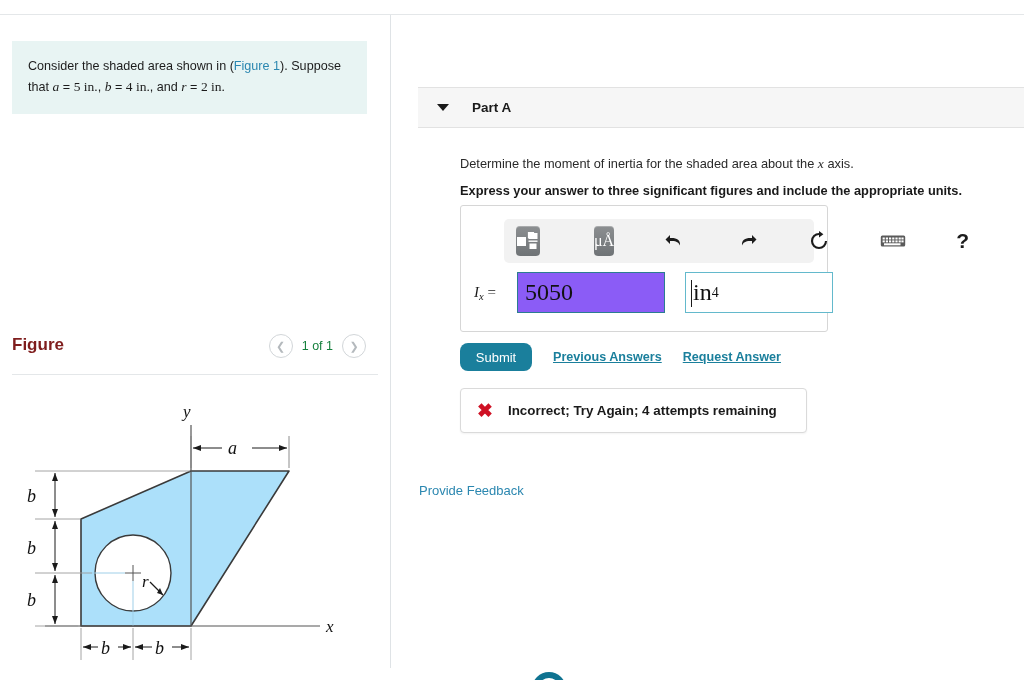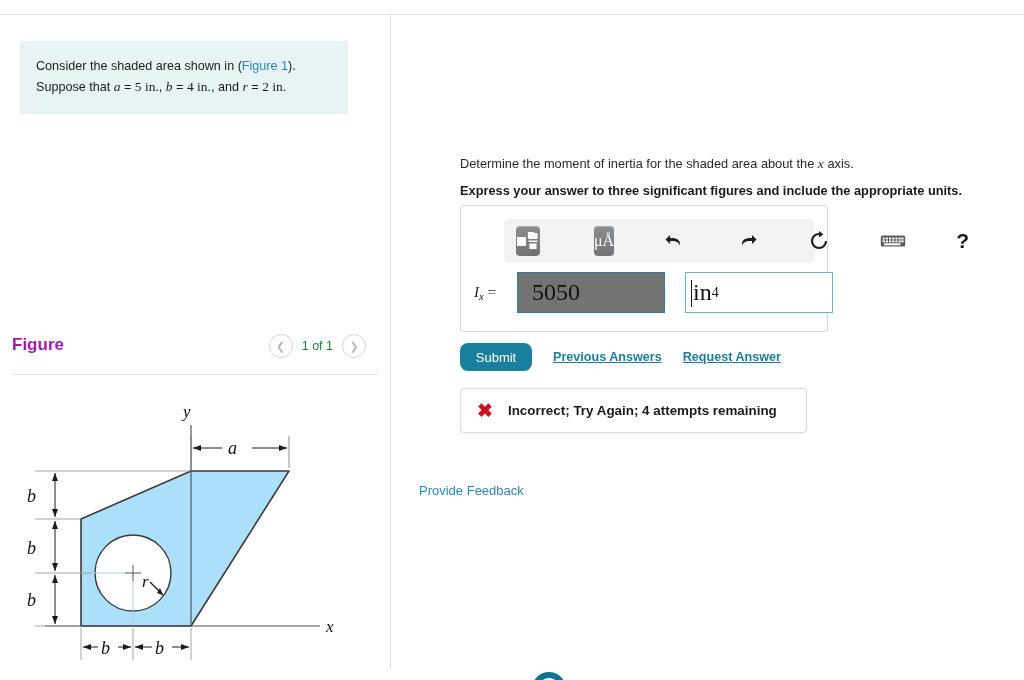--- a/index.html
+++ b/index.html
@@ -19,36 +19,36 @@
   }
   .col-divider {
     position:absolute; left:390px; top:15px; width:1px; height:653px;
     background:#dfe3e6;
   }
 
   
   .left-pane { position:absolute; left:0; top:15px; width:390px; height:653px; }
 
   .problem-statement {
-    position:absolute; left:20px; top:26px; width:328px;
+    position:absolute; left:12px; top:26px; width:355px;
     background:#e8f4f3;
     padding:15px 16px 16px 16px;
     font-size:12.6px; line-height:1.62; color:#1c1c1c;
   }
   .problem-statement .lnk { color:#2b87b0; text-decoration:none; }
   .mathvar { font-family:"Liberation Serif", serif; font-style:italic; font-size:13.5px; }
   .mathnum { font-family:"Liberation Serif", serif; font-size:13.5px; }
   .mathunit { font-family:"Liberation Serif", serif; font-style:normal; font-size:13.5px; }
 
   .figure-header {
     position:absolute; left:12px; top:315px; width:366px; height:48px;
   }
   .figure-title {
     position:absolute; left:0; top:5px;
-    font-size:17px; font-weight:bold; color:#a21caf;
+    font-size:17px; font-weight:bold; color:#7f1d1d;
   }
   .fig-nav { position:absolute; right:12px; top:4px; display:flex; align-items:center; gap:9px; }
   .nav-circle {
     width:24px; height:24px; border-radius:50%;
     border:1px solid #d2d6d9; background:#fff;
     display:flex; align-items:center; justify-content:center;
     color:#b4b9bd; font-size:11px; line-height:1;
   }
   .fig-count { font-size:12.5px; color:#15803d; }
   .figure-rule {
@@ -109,23 +109,23 @@
   .tb-plain.help { font-size:21px; font-weight:bold; }
 
   .answer-row { position:absolute; left:13px; top:66px; display:flex; align-items:center; }
   .ix-label {
     font-family:"Liberation Serif", serif; font-size:15px;
     color:#1a1a1a; width:36px; text-align:left; margin-right:7px;
   }
   .ix-label .sub { font-size:10.5px; vertical-align:-3px; font-style:italic; }
   .ans-input {
     width:148px; height:41px;
-    border:1px solid #2b7d91; background:#737373;
+    border:1px solid #2b7d91; background:#8b5cf6;
     font-family:"Liberation Serif", serif; font-size:24px;
-    color:#111; padding:0 14px; outline:none;
+    color:#111; padding:0 7px; outline:none;
     line-height:41px;
   }
   .unit-input {
     width:148px; height:41px; margin-left:20px;
     border:1px solid #63b9cc; background:#fff;
     font-family:"Liberation Serif", serif; font-size:24px;
     color:#111; padding:0 7px; outline:none;
     display:flex; align-items:center;
     position:relative;
   }
@@ -269,20 +269,24 @@
         <rect x="98" y="247" width="20" height="20" fill="#fff"></rect>
         <rect x="152" y="247" width="20" height="20" fill="#fff"></rect>
         <text x="101" y="264" font-family="Liberation Serif, serif" font-style="italic" font-size="18" fill="#111">b</text>
         <text x="155" y="264" font-family="Liberation Serif, serif" font-style="italic" font-size="18" fill="#111">b</text>
       </svg>
     </div>
   </div>
 
   <div class="right-pane">
 
+    <div class="part-header">
+      <div class="caret"></div>
+      <div class="part-label">Part A</div>
+    </div>
 
     <div class="question-text">
       <span>Determine the moment of inertia for the shaded area about the </span><span class="mathvar">x</span><span> axis.</span>
     </div>
 
     <div class="express-text">Express your answer to three significant figures and include the appropriate units.</div>
 
     <div class="answer-box">
 
       <div class="mathtoolbar">

